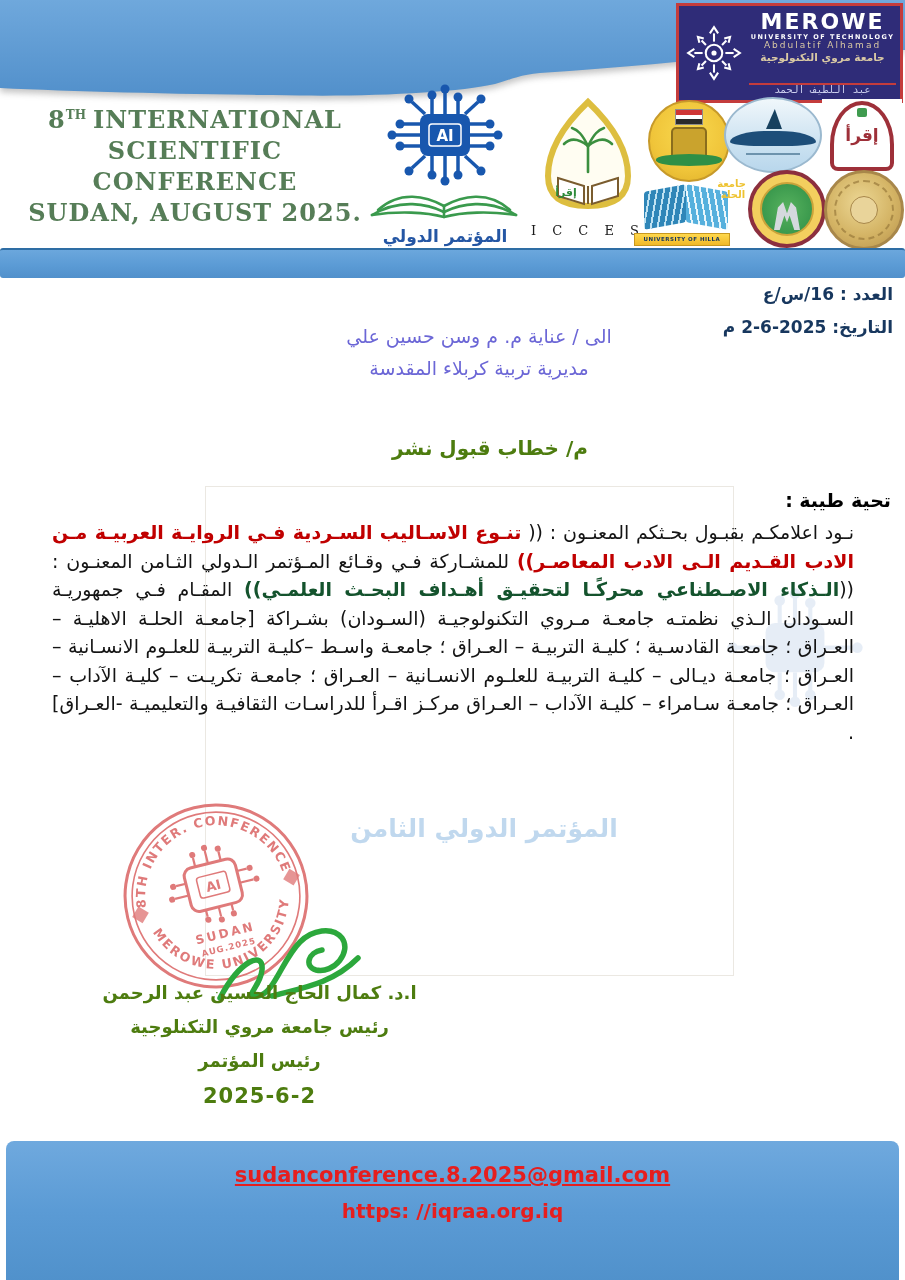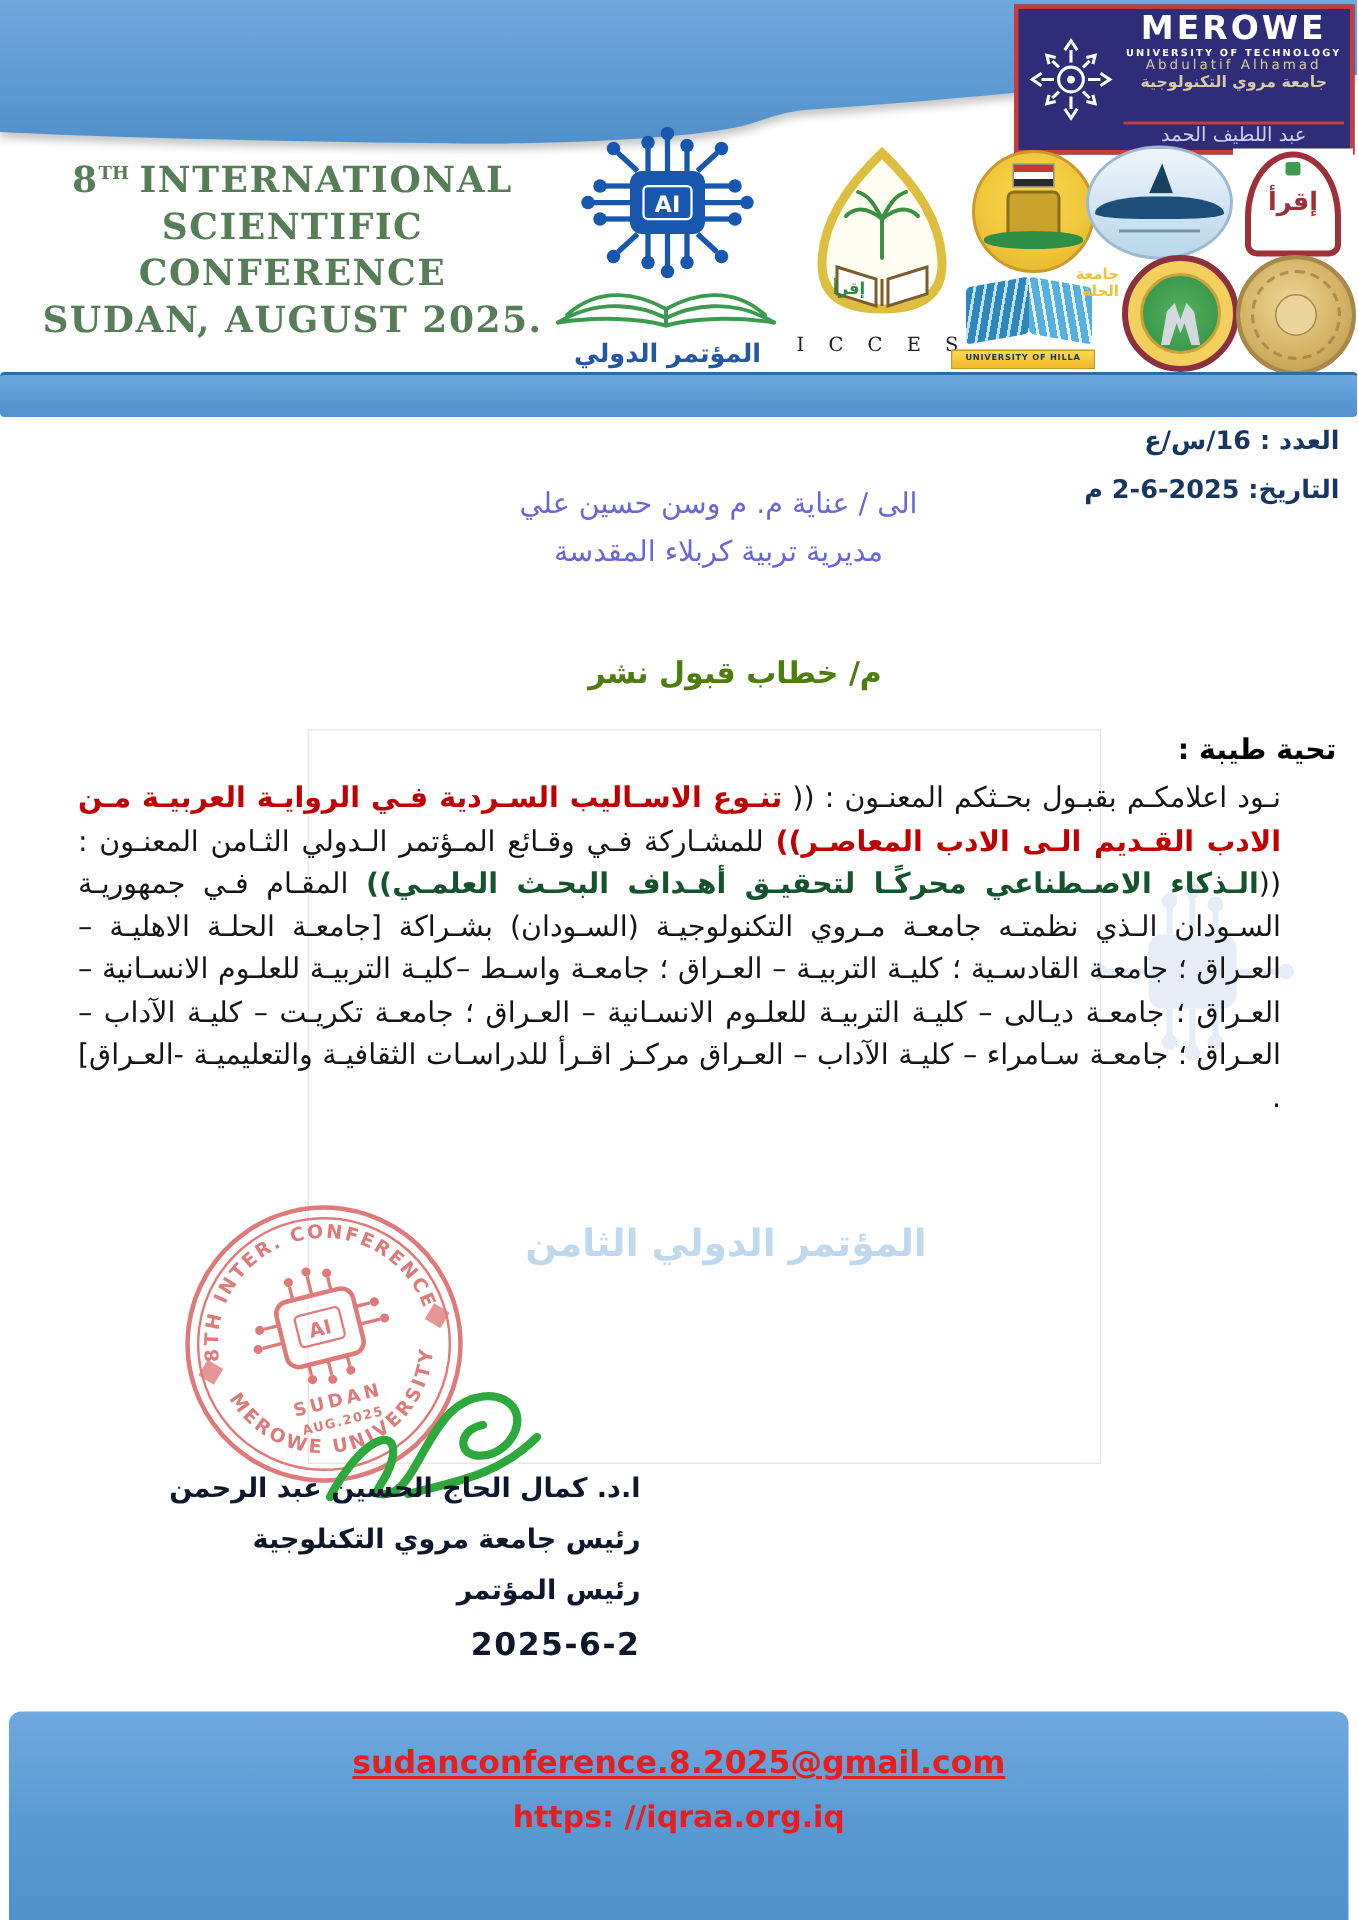--- a/index.html
+++ b/index.html
@@ -11,21 +11,21 @@
 
   
   .merowe-box{position:absolute;left:676px;top:3px;width:227px;height:100px;box-sizing:border-box;
       background:#2f2c78;border:3px solid #c43c3c;display:flex;align-items:center;gap:4px;padding:2px 4px;}
   .merowe-emblem{flex:0 0 62px;height:62px;}
   .merowe-text{flex:1;text-align:center;color:#fff;line-height:1.05;}
   .merowe-name{font-size:22px;font-weight:bold;letter-spacing:2px;}
   .merowe-sub{font-size:6.5px;font-weight:bold;letter-spacing:1.5px;color:#fdfdfd;margin-top:1px;}
   .merowe-founder{font-size:9px;letter-spacing:2px;color:#d9c9a4;margin-top:1px;}
   .merowe-ar{direction:rtl;font-size:10.5px;font-weight:bold;color:#d9c9a4;margin-top:1px;}
-  .merowe-ar2{direction:rtl;font-size:13px;color:#cdd0ef;border-top:2px solid #c43c3c;margin-top:20px;padding-top:1px;}
+  .merowe-ar2{direction:rtl;font-size:10px;color:#cdd0ef;border-top:2px solid #c43c3c;margin-top:20px;padding-top:1px;font-family:Liberation Mono, monospace;}
 
   
   .conf-title{position:absolute;left:28px;top:100px;width:334px;text-align:center;
       font-family:"DejaVu Serif",serif;font-weight:bold;color:#567D57;
       font-size:24px;line-height:31px;letter-spacing:1px;}
   .conf-title .sup{font-size:12px;vertical-align:super;letter-spacing:0;}
   .conf-title .sp{margin-left:7px;}
 
   
   .ai-logo-block{position:absolute;left:356px;top:84px;width:178px;text-align:center;}
@@ -59,21 +59,21 @@
       background:#3f9b4f;border-radius:2px;}
   .logo-iqraa .txt{position:absolute;left:0;right:0;top:26px;text-align:center;direction:rtl;
       color:#9e3039;font-weight:bold;font-size:17px;}
 
   .logo-hilla{position:absolute;left:634px;top:176px;width:112px;height:70px;}
   .logo-hilla .b1{position:absolute;left:10px;top:12px;width:42px;height:38px;border-radius:3px;
       background:repeating-linear-gradient(100deg,#2f86b8 0 5px,#bfe2f2 5px 7px);transform:skewY(-10deg);}
   .logo-hilla .b2{position:absolute;left:52px;top:12px;width:42px;height:38px;border-radius:3px;
       background:repeating-linear-gradient(80deg,#56b0dd 0 5px,#e8f6fc 5px 7px);transform:skewY(10deg);}
   .logo-hilla .ar{position:absolute;right:0;top:2px;width:26px;direction:rtl;color:#eec331;
-      font-weight:bold;font-size:10px;line-height:11px;}
+      font-weight:bold;font-size:10px;line-height:11px;text-align:center;}
   .logo-hilla .banner{position:absolute;left:0;right:16px;bottom:0;height:13px;box-sizing:border-box;
       background:linear-gradient(180deg,#ffd84d,#f0b929);border:1px solid #c8981f;
       text-align:center;font-size:5.5px;font-weight:bold;color:#17375E;line-height:11px;letter-spacing:.5px;}
 
   .logo-arch{position:absolute;left:748px;top:170px;width:78px;height:78px;box-sizing:border-box;
       border-radius:50%;background:#f3cf5e;border:4px solid #8c2f3e;}
   .logo-arch .in{position:absolute;left:8px;top:8px;right:8px;bottom:8px;border-radius:50%;
       background:radial-gradient(#57b25e,#2f8f46);border:2px solid #c9a33a;}
   .logo-arch .a{position:absolute;left:50%;bottom:14px;transform:translateX(-50%);width:26px;height:28px;background:#d4d9dd;
       clip-path:polygon(0 100%,15% 20%,35% 0,50% 40%,65% 0,85% 20%,100% 100%,78% 100%,60% 48%,50% 72%,40% 48%,22% 100%);}
@@ -111,22 +111,22 @@
       font-weight:bold;font-size:19.5px;color:#000;}
 
   .watermark-text{position:absolute;left:350px;top:814px;width:268px;text-align:center;direction:rtl;
       color:#5b9bd5;opacity:.38;font-weight:bold;font-size:25px;}
   .watermark-chip{position:absolute;left:695px;top:570px;opacity:.10;}
 
   
   .stamp{position:absolute;left:120px;top:800px;transform:rotate(-14deg);opacity:.92;}
   .scribble{position:absolute;left:212px;top:900px;}
 
-  .signature{position:absolute;left:92px;top:982px;width:335px;text-align:right;direction:rtl;
-      font-weight:bold;color:#0f172a;}
+  .signature{position:absolute;left:92px;top:982px;width:335px;text-align:center;direction:rtl;
+      font-weight:bold;color:#4d7c0f;}
   .sig-line{font-size:18px;margin-bottom:13px;}
   .sig-date{direction:ltr;font-size:21px;letter-spacing:1px;}
 
   
   .footer{position:absolute;left:6px;top:1141px;width:893px;height:155px;box-sizing:border-box;
       background:linear-gradient(180deg,#6fa9de,#5b9bd5 45%,#4e8fc9);border-radius:8px;
       text-align:center;padding-top:22px;}
   .footer-email{display:inline-block;color:#E61E1E;font-weight:bold;font-size:21px;text-decoration:underline;cursor:pointer;}
   .footer-url{color:#E61E1E;font-weight:bold;font-size:20px;margin-top:12px;}
 </style>

